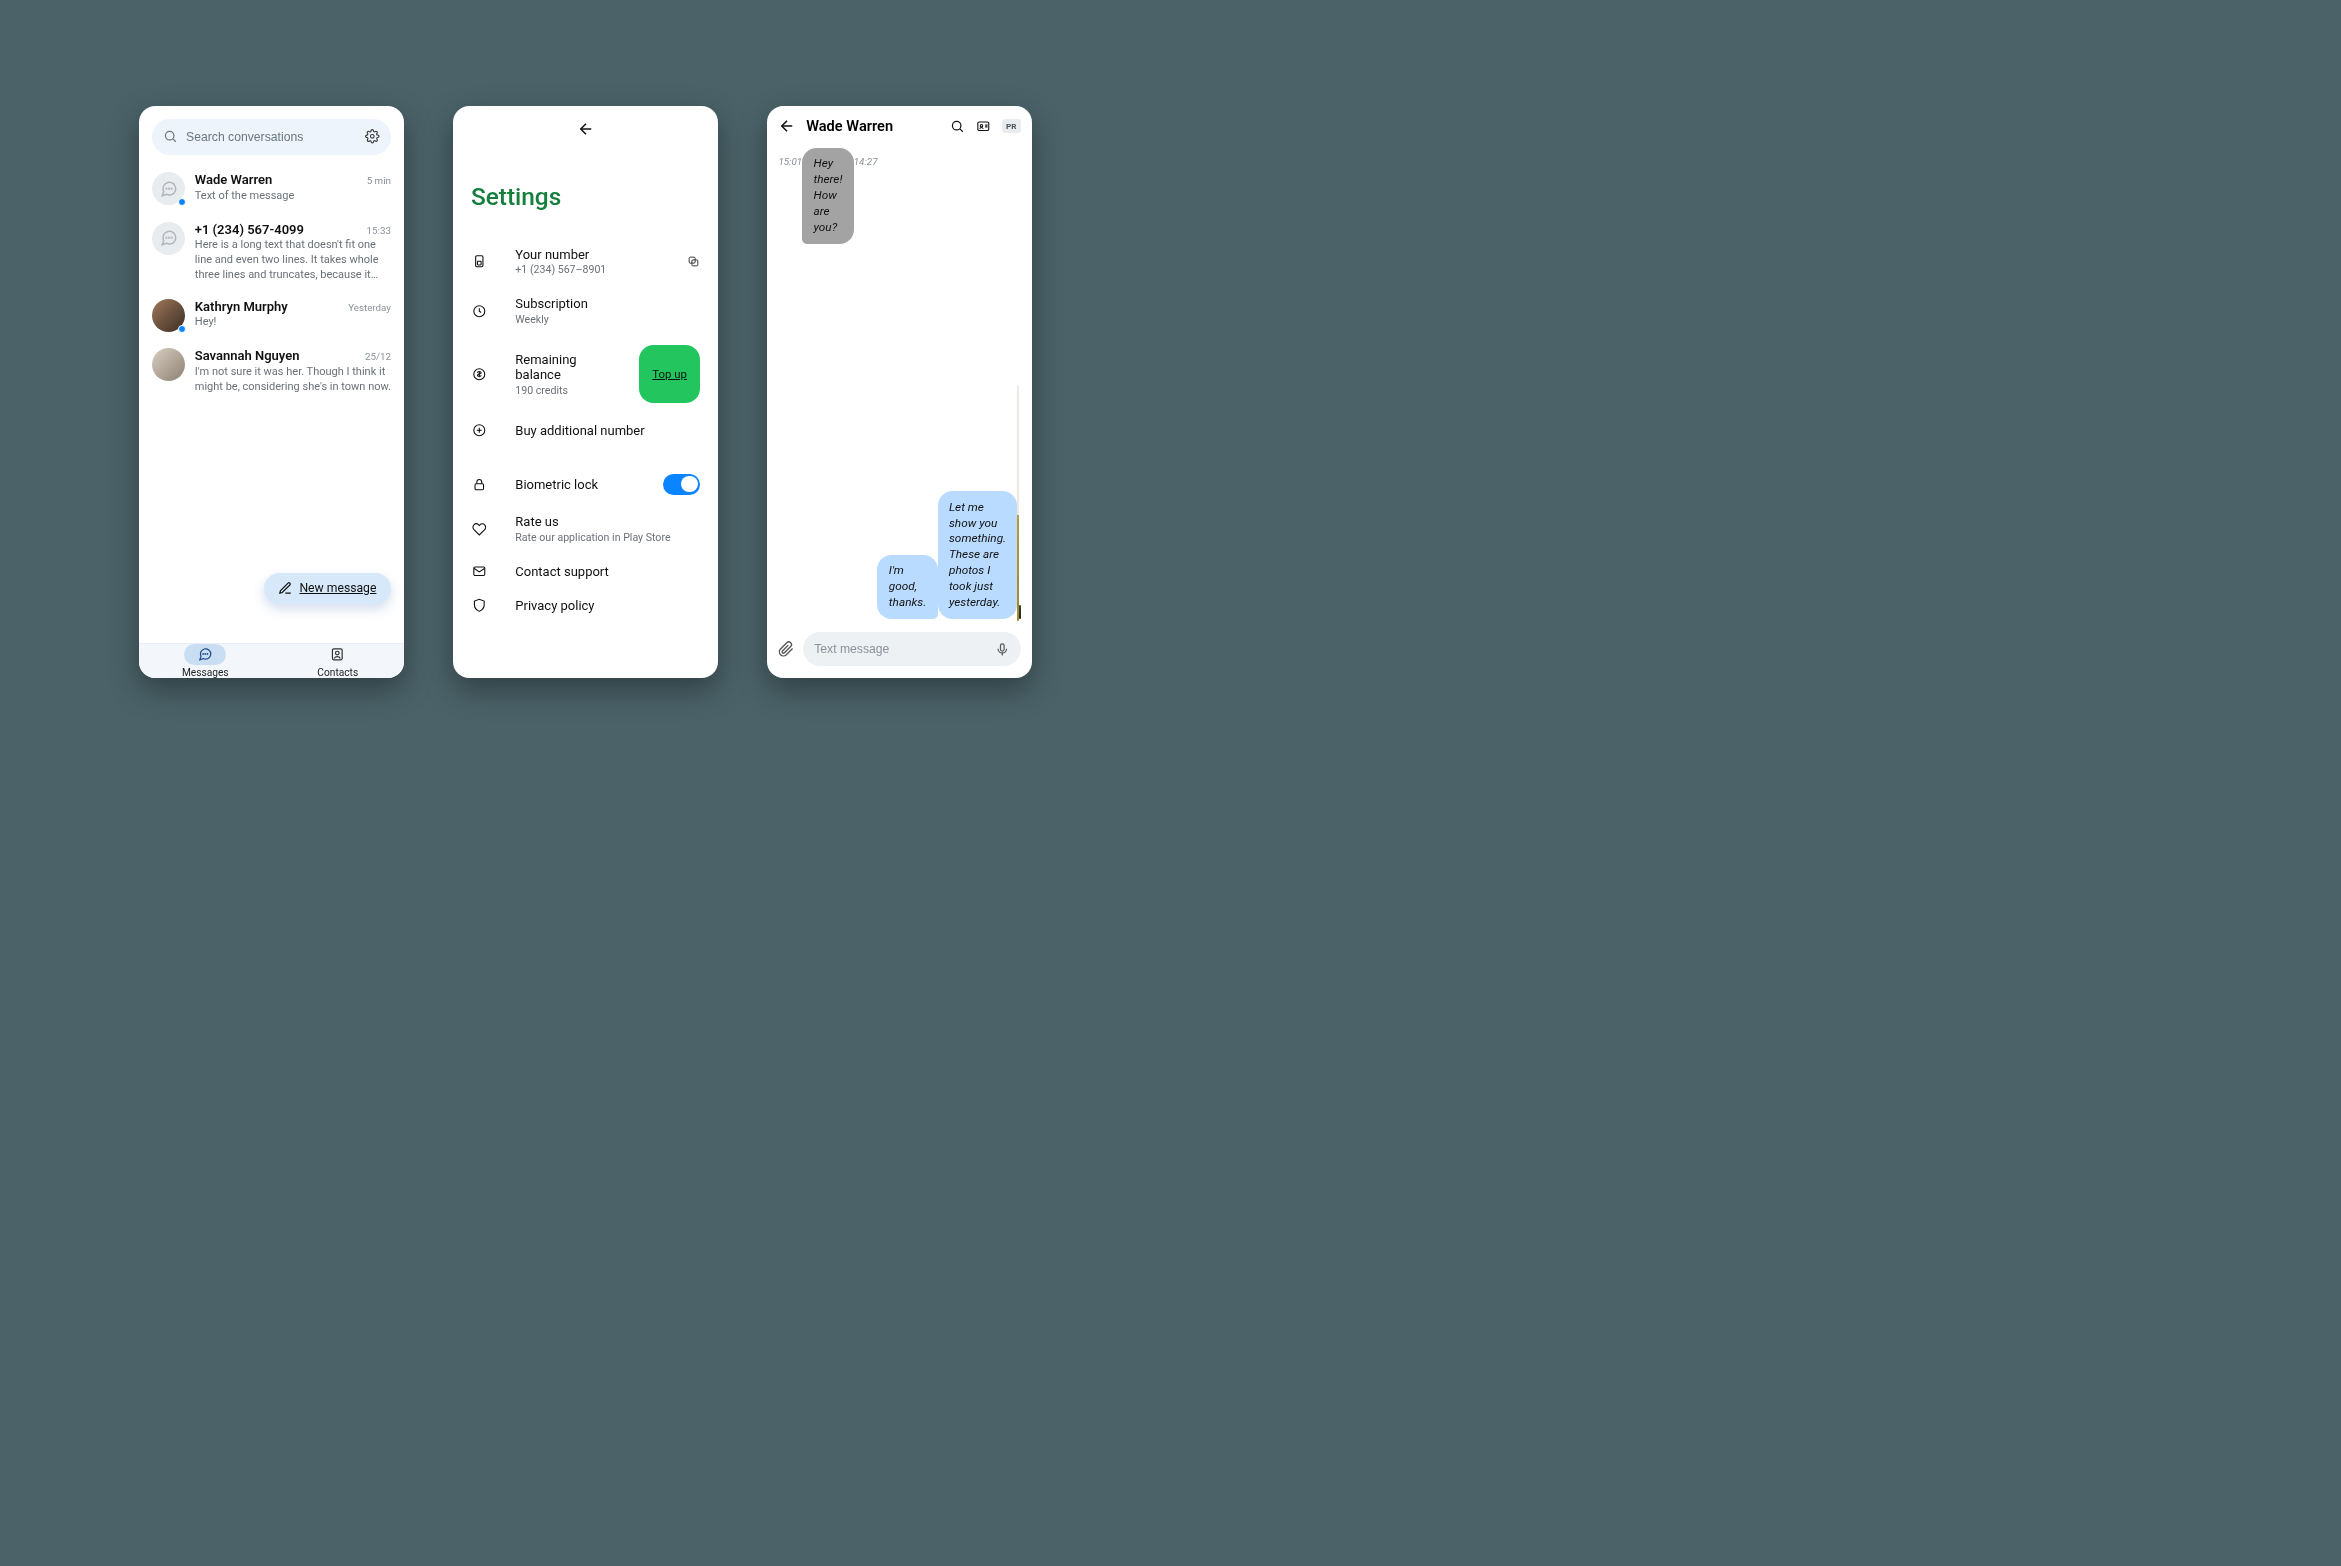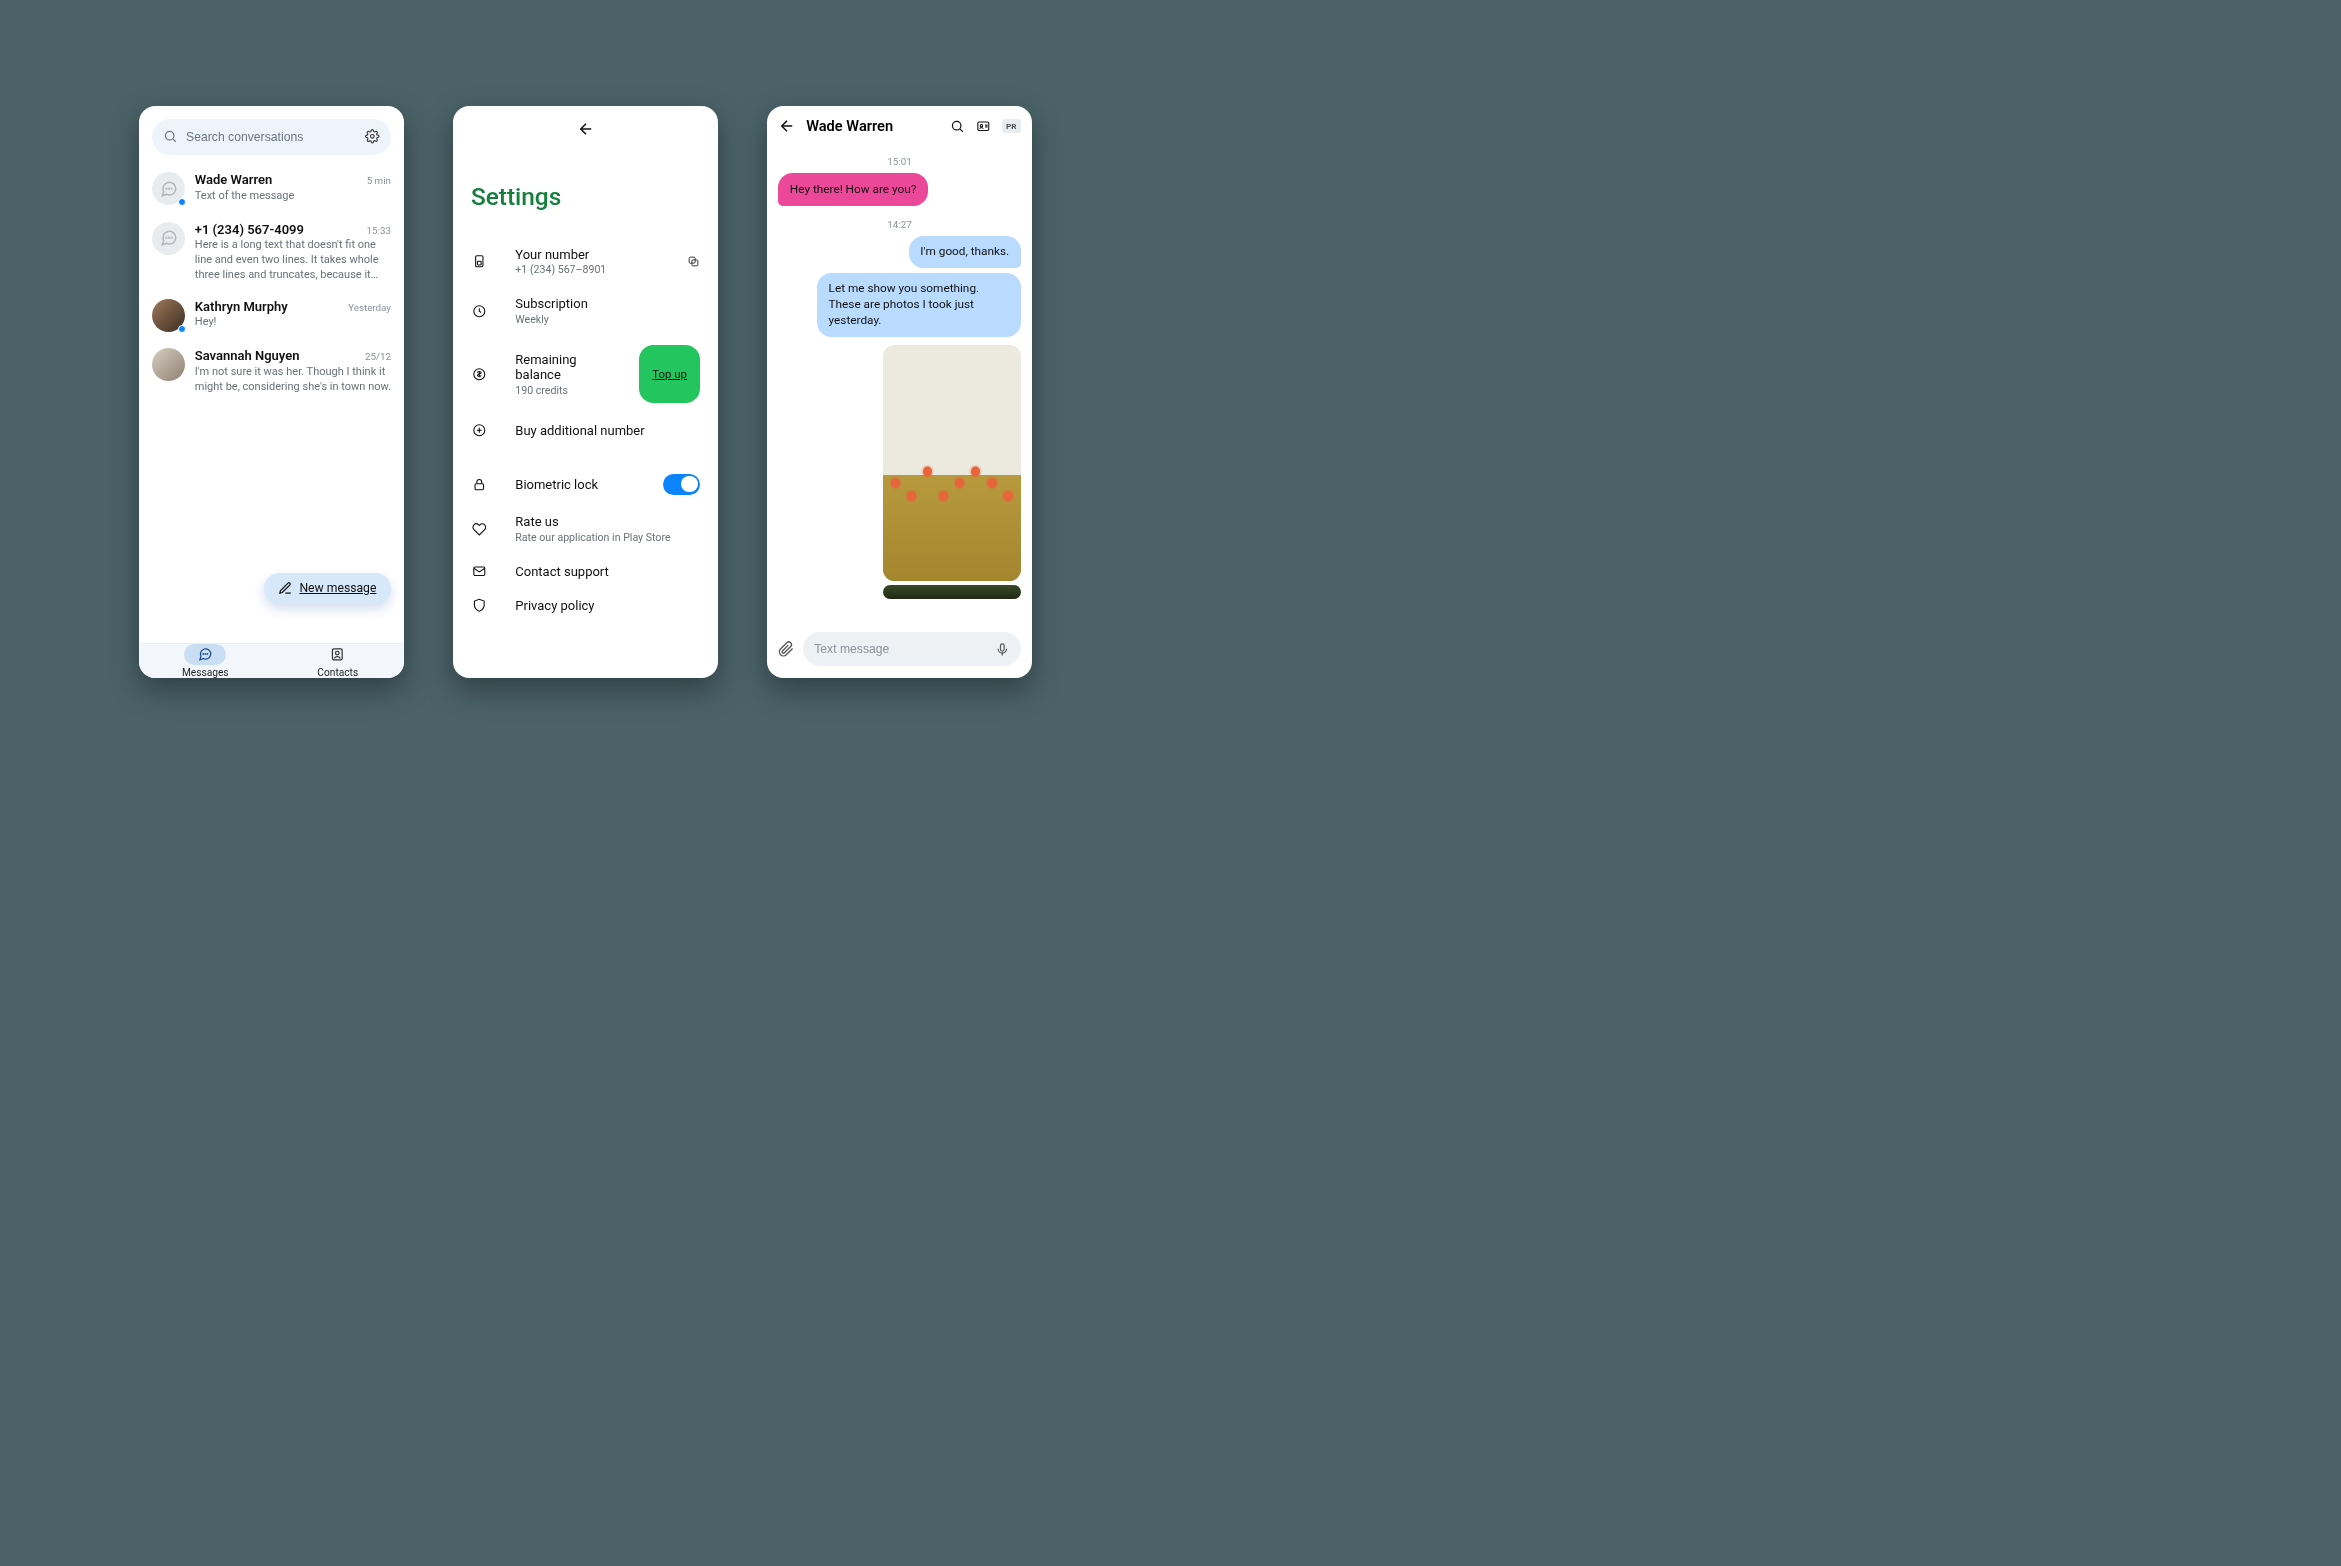--- a/index.html
+++ b/index.html
@@ -118,27 +118,27 @@
   .s3 { display:flex; flex-direction:column; height:100%; }
   .chat-head {
     display:flex; align-items:center; gap:9.8px; padding:11.4px 11.4px 8.1px;
   }
   .chat-title { font-size:14.6px; font-weight:600; flex:1;}
   .chat-head .right { display:flex; align-items:flex-end; gap:11.4px;}
   .pr-badge {
     font-size:8.1px; font-weight:700; background:#e9ecef; color:#4a4f55;
     padding:2.4px 4.1px; border-radius:3.3px;
   }
-  .chat-body { flex:1; overflow:hidden; padding:4.9px 11.4px 0; display:flex; flex-direction:column;}
+  .chat-body { flex:1; overflow:hidden; padding:4.9px 11.4px 0; display:flex; flex-direction:row;font-style:italic;}
   .ts { text-align:center; font-size:9.8px; color:#8a9199; margin:8.1px 0 6.5px;}
   .bubble {
     max-width:76%; padding:8.1px 11.4px; border-radius:14.6px;
     font-size:11.8px; line-height:1.35; margin-bottom:4.9px;
   }
-  .bubble.in { background:#ec4899; color:#111; align-self:flex-start;
+  .bubble.in { background:#a3a3a3; color:#111; align-self:flex-start;
     border-bottom-left-radius:4.9px;}
   .bubble.out { background:#b9dbff; color:#111; align-self:flex-end;
     border-bottom-right-radius:4.9px;}
   .photo-msg {
     align-self:flex-end; width:138px; height:236px; border-radius:11.4px;
     margin-top:3.3px; margin-bottom:3.3px; overflow:hidden;
     background: linear-gradient(#ece9de 0%, #ece9de 55%, #b89a3e 55%, #a3862e 100%);
     position:relative;
   }
   .photo-msg .flowers{

